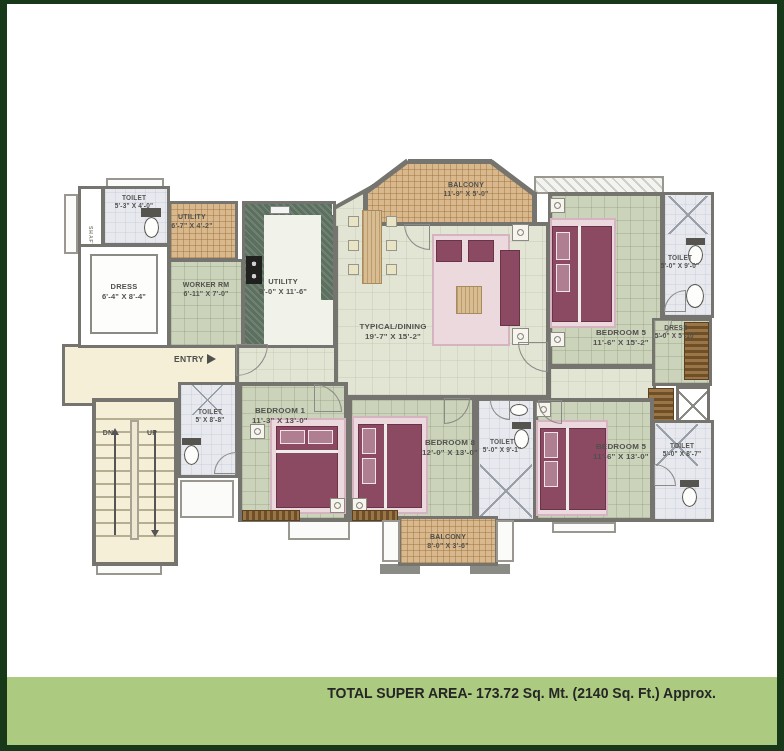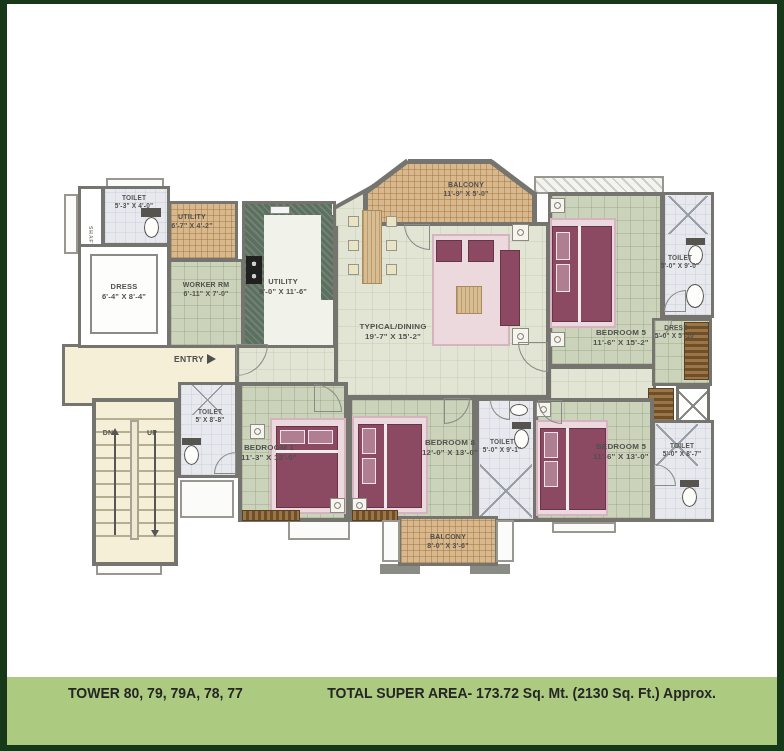--- a/index.html
+++ b/index.html
@@ -241,21 +241,21 @@
       <span>5'-0" X 9'-0"</span>
     </div>
     <div class="rl f65" style="left:648px;top:324px;width:56px;">
       <span>DRESS</span>
       <span>5'-0" X 5'-10"</span>
     </div>
     <div class="rl f65" style="left:182px;top:408px;width:56px;">
       <span>TOILET</span>
       <span>5' X 8'-8"</span>
     </div>
-    <div class="rl f8" style="left:229px;top:406px;width:80px;margin-top:37px;">
+    <div class="rl f8" style="left:240px;top:406px;width:80px;">
       <span>BEDROOM 1</span>
       <span>11'-3" X 13'-0"</span>
     </div>
     <div class="rl f8" style="left:414px;top:438px;width:72px;">
       <span>BEDROOM 8</span>
       <span>12'-0" X 13'-0"</span>
     </div>
     <div class="rl f65" style="left:474px;top:438px;width:56px;">
       <span>TOILET</span>
       <span>5'-0" X 9'-1"</span>
@@ -280,24 +280,23 @@
     <div class="rl f7" style="left:96px;top:428px;width:24px;">
       <span>DN</span>
     </div>
     <div class="rl f7" style="left:140px;top:428px;width:24px;">
       <span>UP</span>
     </div>
   </div>
 
   <div class="footer">
     <div class="ftxt" style="left:68px;top:8px;">
-      <div>TOWER 80, 79, 79A, 78, 77</div>
     </div>
     <div class="ftxt" style="right:68px;top:8px;text-align:right;">
-      <div>TOTAL SUPER AREA- 173.72 Sq. Mt. (2130 Sq. Ft.) Approx.</div>
+      <div>TOTAL SUPER AREA- 173.72 Sq. Mt. (2140 Sq. Ft.) Approx.</div>
     </div>
   </div>
 
   <div class="abs frame" style="left:0;top:0;width:784px;height:4px;"></div>
   <div class="abs frame" style="left:0;top:0;width:7px;height:751px;"></div>
   <div class="abs frame" style="left:777px;top:0;width:7px;height:751px;"></div>
   <div class="abs frame" style="left:0;top:745px;width:784px;height:6px;"></div>
 </div>
 
 </body></html>

